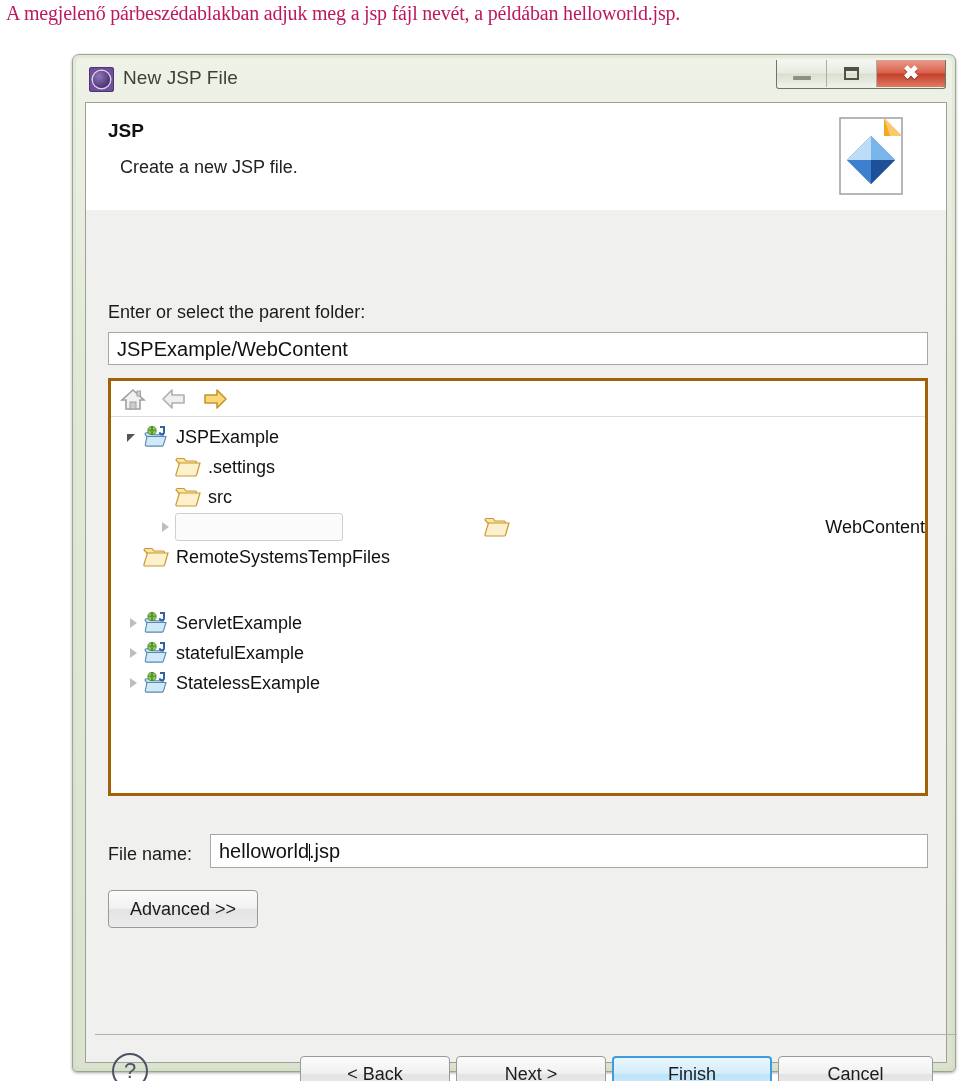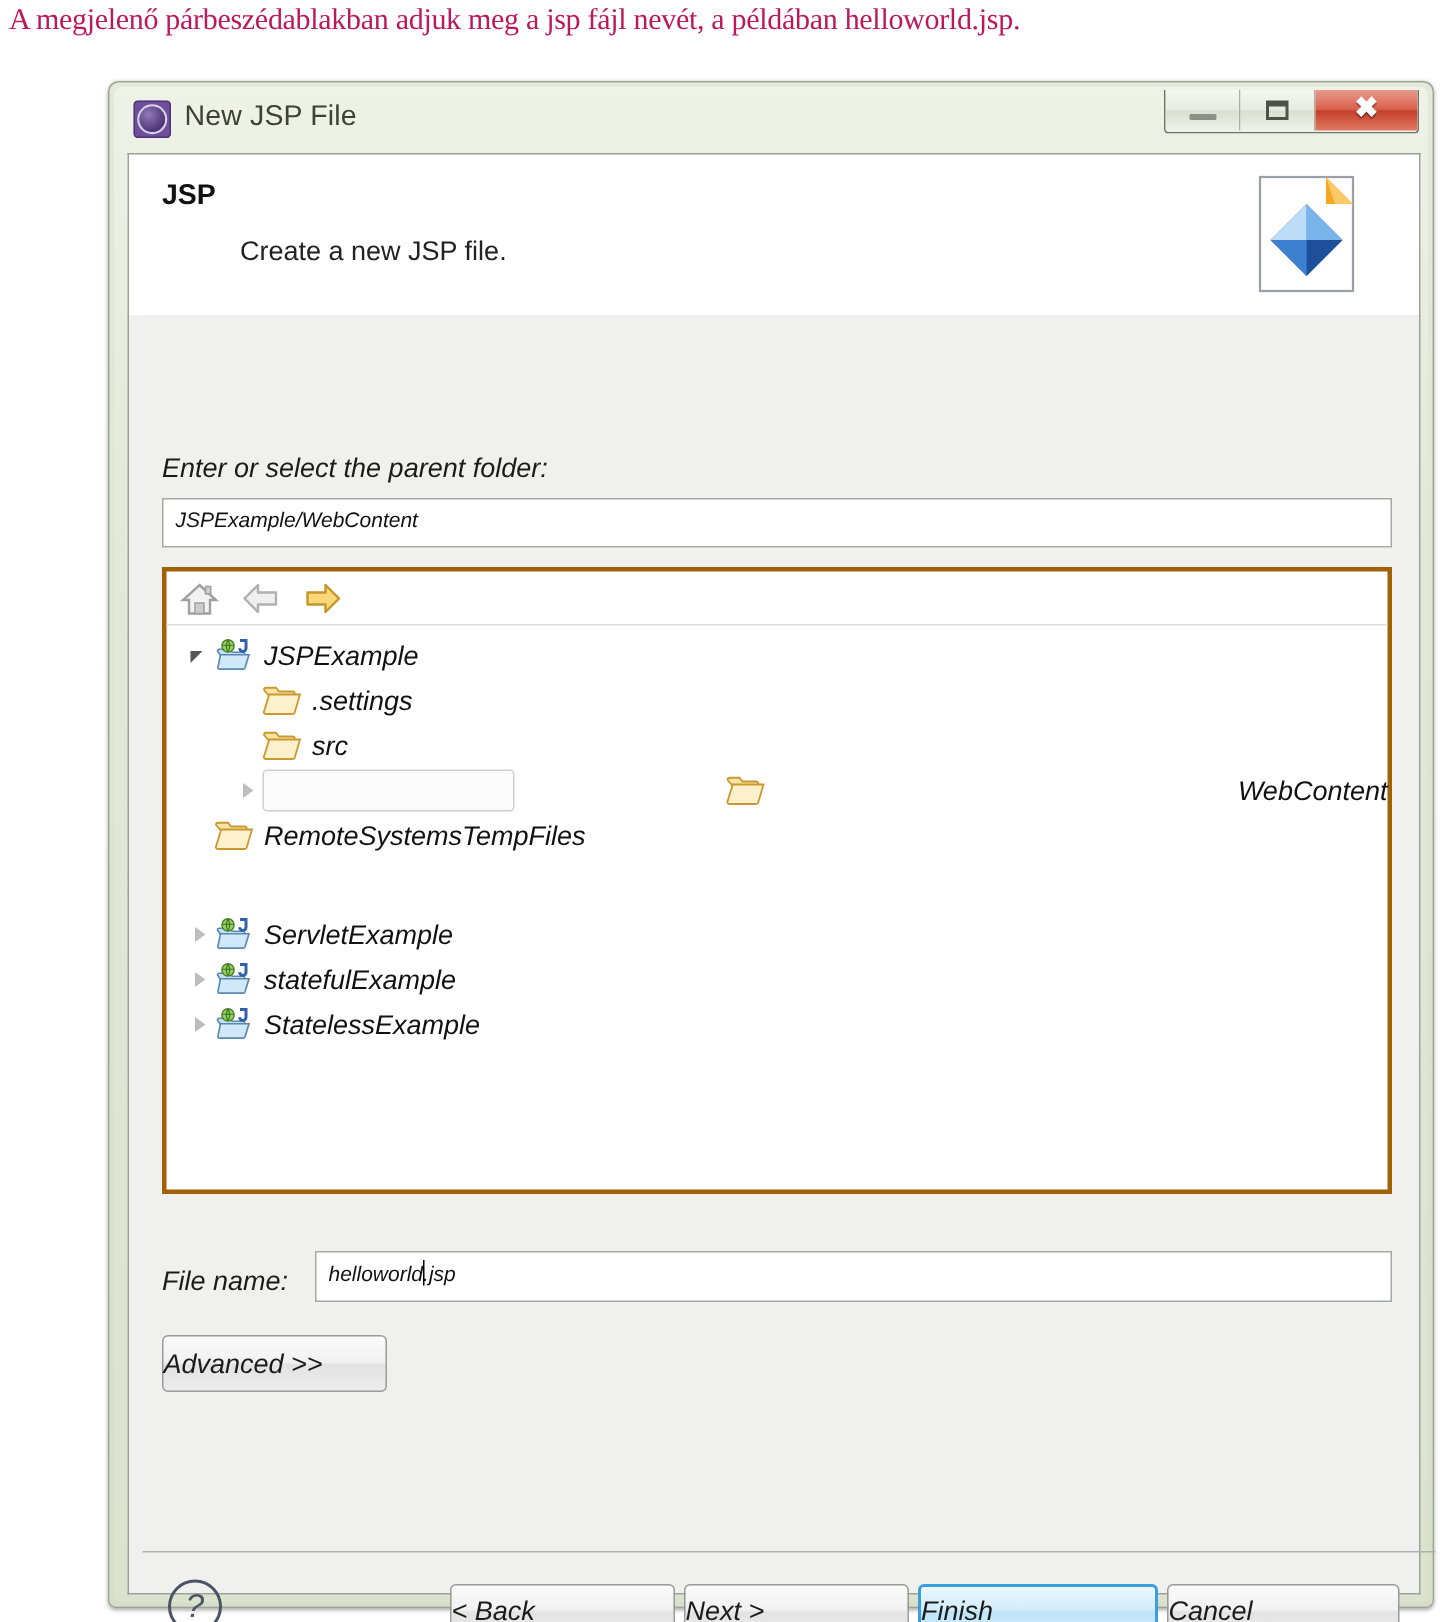--- a/index.html
+++ b/index.html
@@ -168,58 +168,56 @@
     font-size: 19px;
     font-weight: bold;
     color: #111111;
   }
   .header-sub {
     position: absolute;
     left: 34px;
     top: 54px;
     font-size: 18px;
     color: #222222;
-    margin-left: 40px;
   }
   .banner-icon {
     position: absolute;
     right: 22px;
     top: 3px;
     width: 96px;
     height: 100px;
   }
 
   
   .body-panel {
     position: absolute;
     left: 9px;
     top: 152px;
     width: 862px;
     height: 853px;
     background: #f0f0ef;
     border: 1px solid #9aa296;
     border-top: none;
     box-sizing: border-box;
-    font-style: italic;
   }
 
   .lbl {
     position: absolute;
     font-size: 18px;
     color: #1b1b1b;
   }
   .lbl-parent { left: 22px; top: 92px; }
   .lbl-filename { left: 22px; top: 634px; }
 
   .txtfield {
     position: absolute;
     background: #ffffff;
     border: 1px solid #a5a9a2;
     box-sizing: border-box;
-    font-size: 14px;
+    font-size: 20px;
     color: #111111;
     padding: 5px 8px 4px 8px;
     font-family: "Liberation Sans", sans-serif;
   }
   .field-parent {
     left: 22px;
     top: 122px;
     width: 820px;
     height: 33px;
   }
@@ -327,20 +325,21 @@
 
   
   .btn {
     position: absolute;
     background: linear-gradient(to bottom, #fbfbfb 0%, #f1f1f1 48%, #e3e3e3 52%, #ececec 100%);
     border: 1px solid #9a9a9a;
     border-radius: 4px;
     font-size: 18px;
     color: #1b1b1b;
     font-family: "Liberation Sans", sans-serif;
+    text-align: center;
     box-sizing: border-box;
     cursor: default;
   }
   .btn-advanced {
     left: 22px;
     top: 680px;
     width: 150px;
     height: 38px;
     line-height: 36px;
   }

